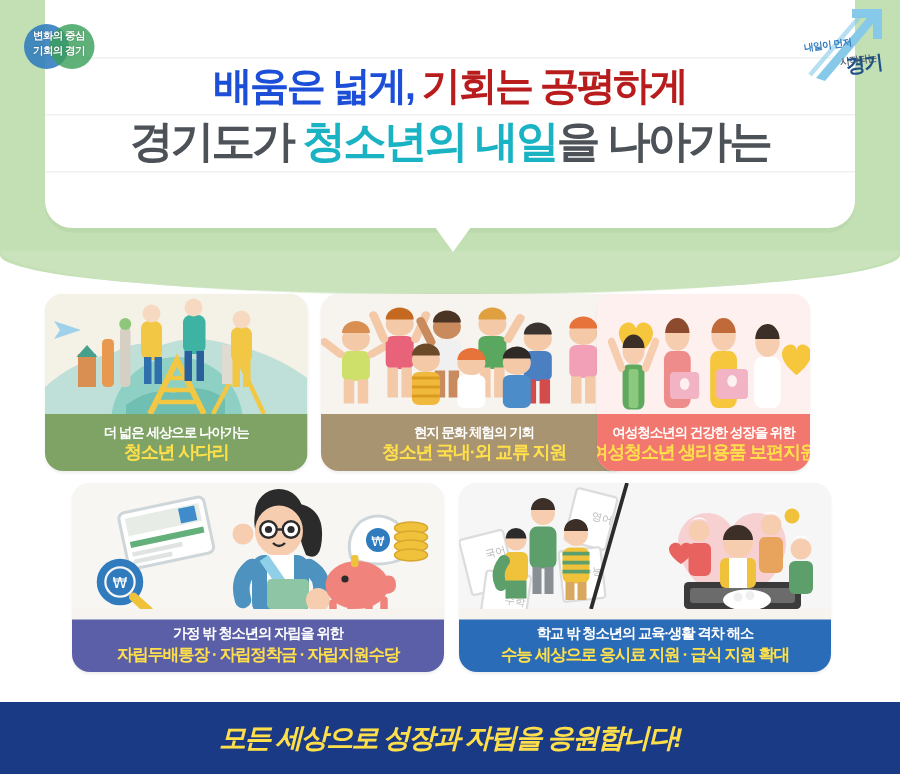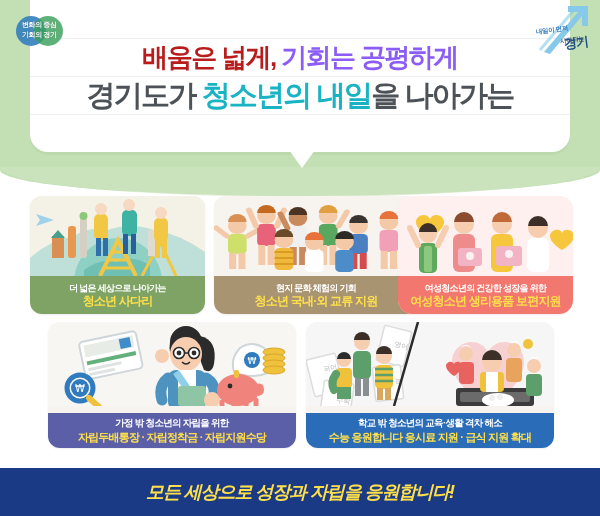--- a/index.html
+++ b/index.html
@@ -51,41 +51,41 @@
     color:#2f7bbd;letter-spacing:-.4px;transform:rotate(-7deg);white-space:nowrap;}
   .logo-right .rl2{position:absolute;right:8px;top:32px;font-size:6.5px;font-weight:bold;
     color:#5f6b74;letter-spacing:-.4px;transform:rotate(-7deg);white-space:nowrap;}
   .logo-right .rbig{position:absolute;right:4px;top:30px;font-size:13px;font-weight:bold;
     color:#1f4f86;letter-spacing:-1px;transform:rotate(-7deg);}
 
   
   .headline{position:absolute;left:30px;top:42px;width:540px;text-align:center;}
   .hl1{font-size:26px;font-weight:bold;letter-spacing:-1.6px;line-height:30px;white-space:nowrap;}
   .hl2{font-size:29px;font-weight:bold;letter-spacing:-1.8px;line-height:36px;margin-top:5px;white-space:nowrap;}
-  .navy{color:#b91c1c;}
-  .green{color:#8b5cf6;}
+  .navy{color:#1d4ed8;}
+  .green{color:#b91c1c;}
   .gray{color:#4c5257;}
   .teal{color:#19b3c4;margin-top:16px;}
 
   
   .card{
     position:absolute;border-radius:12px;overflow:hidden;background:#f7f4ef;
     box-shadow:0 1px 2px rgba(0,0,0,.07);
   }
   .card .art{position:absolute;left:0;top:0;right:0;overflow:hidden;}
   .card .label{position:absolute;left:0;right:0;bottom:0;text-align:center;
     display:flex;flex-direction:column;align-items:center;justify-content:center;}
   .label .t1{color:#ffffff;font-weight:bold;letter-spacing:-.7px;white-space:nowrap;}
   .label .t2{color:#ffe04a;font-weight:bold;letter-spacing:-.8px;white-space:nowrap;}
 
   
   .row1{top:196px;height:118px;}
   .c-a{left:30px;width:175px;}
   .c-b{left:214px;width:204px;}
-  .c-c{left:398px;width:175px;border-radius:14px;}
+  .c-c{left:398px;width:142px;}
   .row1 .art{height:80px;}
   .row1 .label{height:38px;}
   .row1 .label .t1{font-size:9px;line-height:12px;}
   .row1 .label .t2{font-size:12px;line-height:15px;}
 
   
   .row2{top:322px;height:126px;}
   .c-d{left:48px;width:248px;}
   .c-e{left:306px;width:248px;}
   .row2 .art{height:84px;}
@@ -436,21 +436,21 @@
           <rect x="220" y="52" width="16" height="22" rx="4" fill="#5c9f6a"></rect>
         </g>
         <ellipse cx="192" cy="78" rx="16" ry="7" fill="#ffffff"></ellipse>
         <circle cx="186" cy="76" r="3" fill="#efefef"></circle>
           <circle cx="194" cy="75" r="3" fill="#efefef"></circle>
         <circle cx="222" cy="22" r="5" fill="#f0c23c"></circle>
       </svg>
     </div>
     <div class="label" style="background:#2a6cb7">
       <div class="t1">학교 밖 청소년의 교육·생활 격차 해소</div>
-      <div class="t2">수능 응원합니다 응시료 지원 · 급식 지원 확대</div>
+      <div class="t2">수능 세상으로 응시료 지원 · 급식 지원 확대</div>
     </div>
   </div>
 
   <div class="banner">
     <div class="btxt">모든 세상으로 성장과 자립을 응원합니다!</div>
   </div>
 
 </div>
 
 </body></html>

